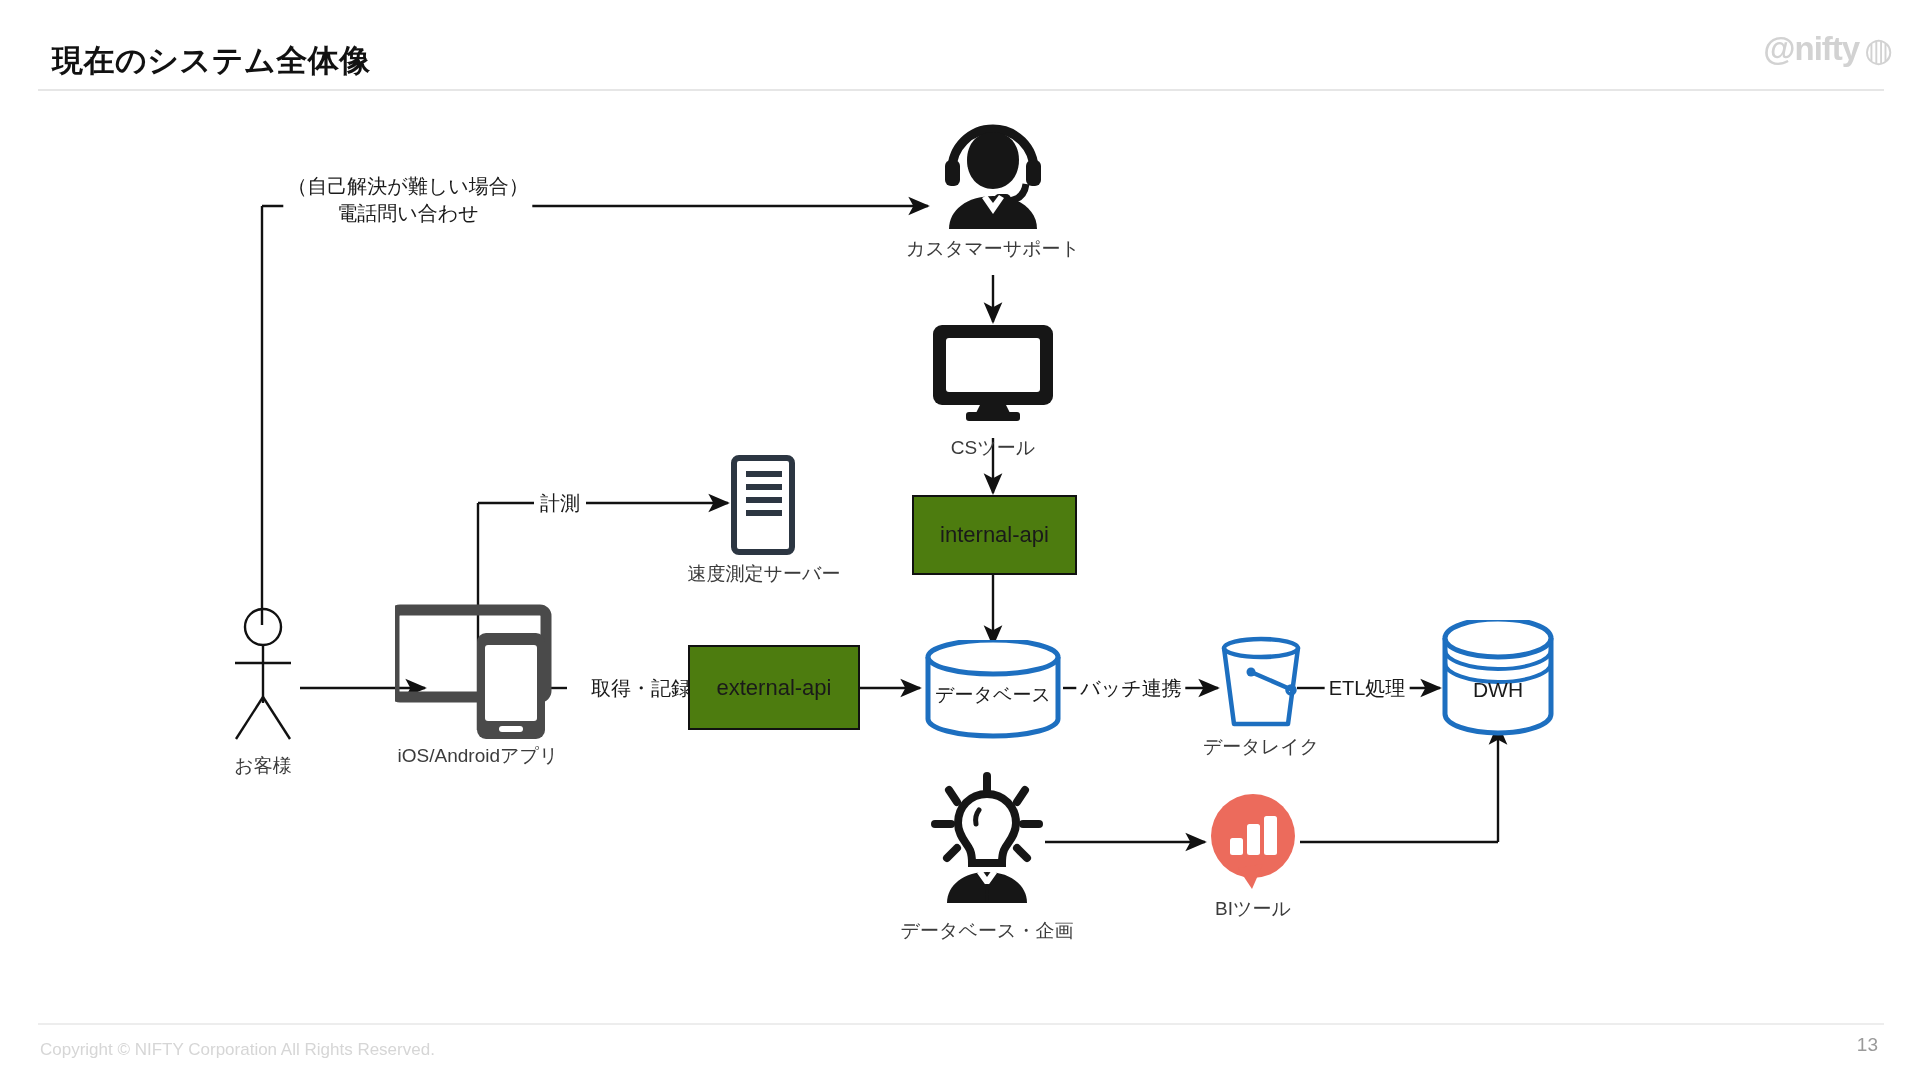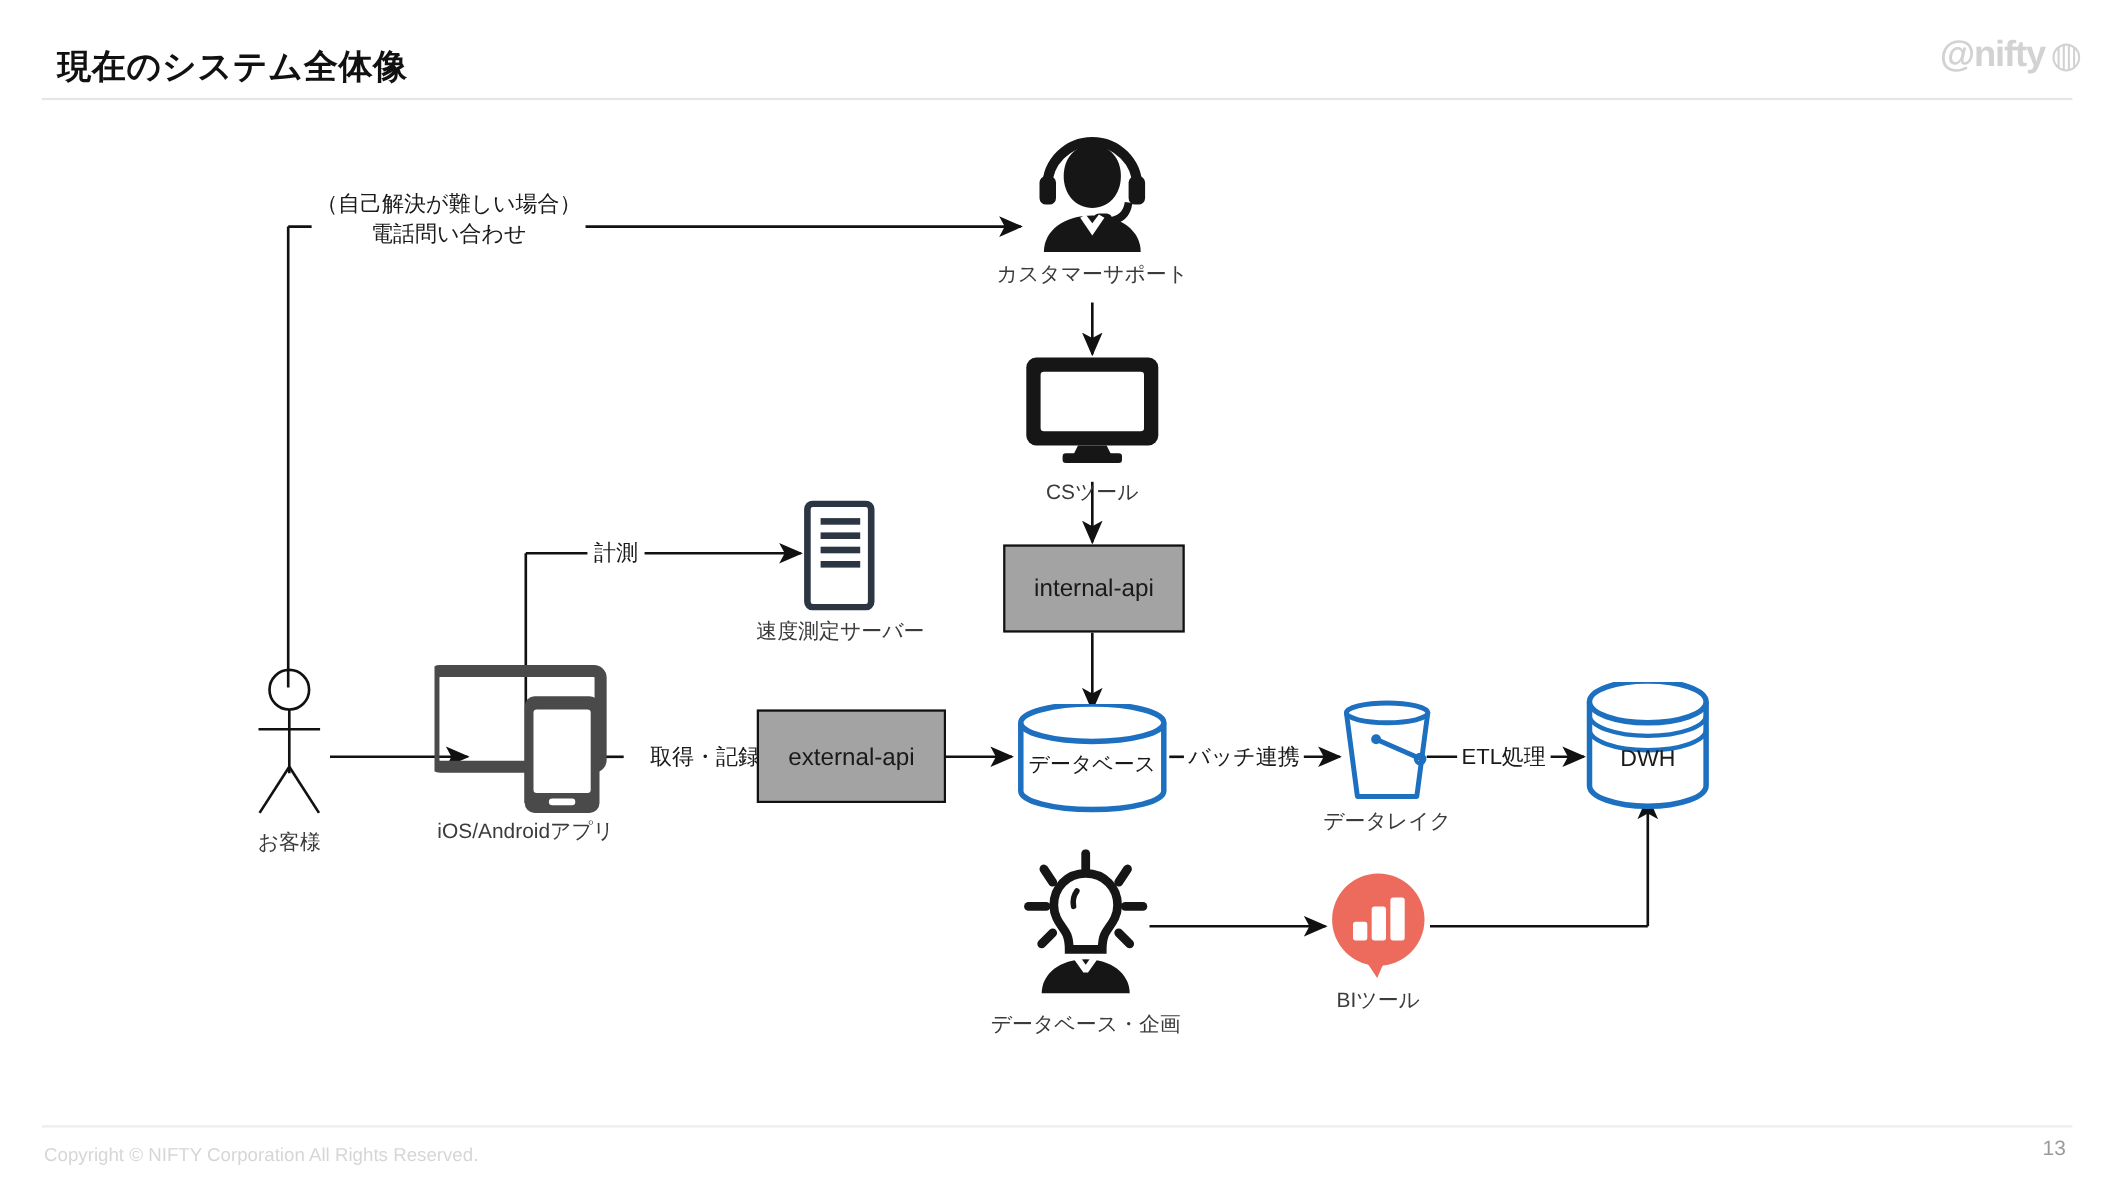--- a/index.html
+++ b/index.html
@@ -42,21 +42,21 @@
 
   
   .node{position:absolute;}
   .node-label{
     position:absolute;left:50%;transform:translateX(-50%);
     font-size:19px;color:#3b3b3b;white-space:nowrap;text-align:center;
   }
 
   
   .api-box{
-    position:absolute;border:2.5px solid #111;background:#a3a3a3;
+    position:absolute;border:2.5px solid #111;background:#4d7c0f;
     display:flex;align-items:center;justify-content:center;
     font-size:22px;color:#1a1a1a;box-sizing:border-box;
   }
 
   
   .edge-label{
     position:absolute;font-size:20px;color:#1a1a1a;white-space:nowrap;
     background:#fff;padding:0 4px;transform:translate(-50%,-50%);text-align:center;
   }
   .edge-label.multiline{line-height:1.35;}

